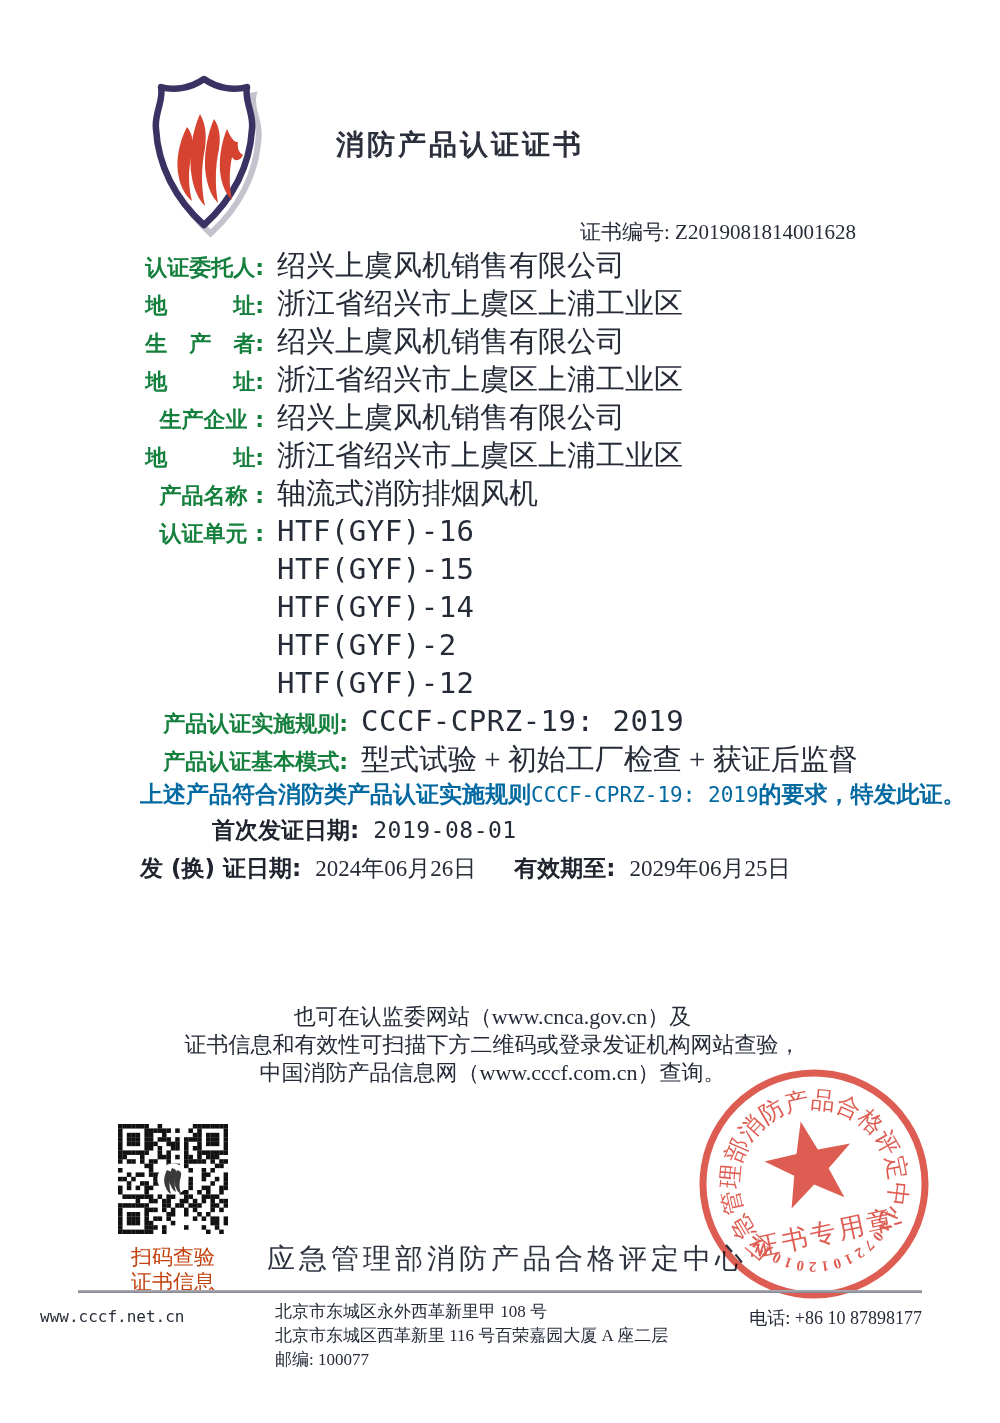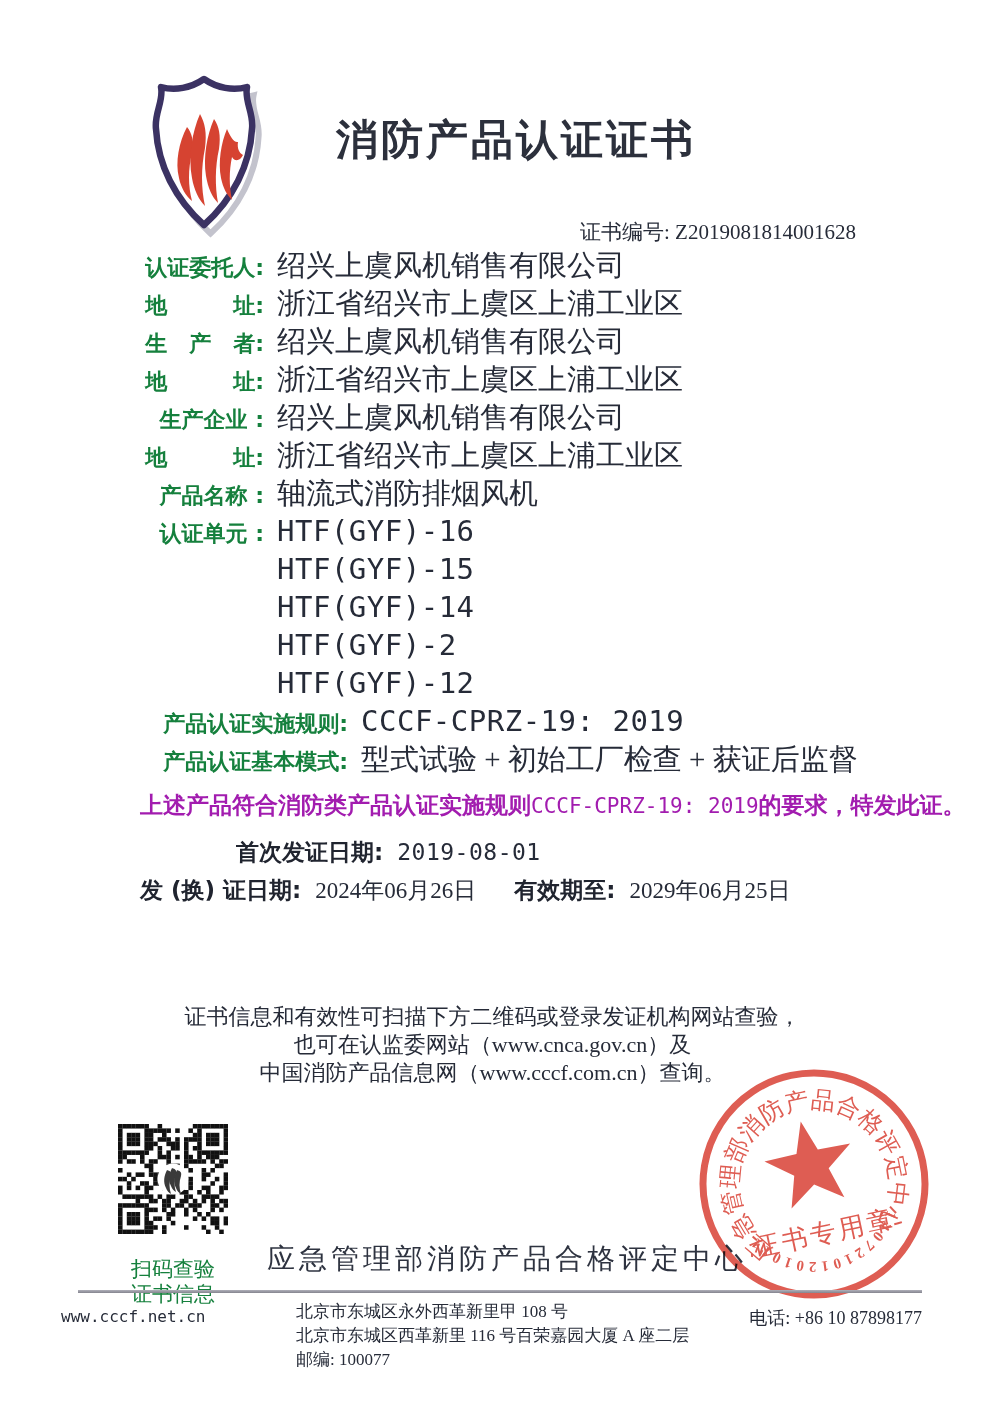--- a/index.html
+++ b/index.html
@@ -3,61 +3,61 @@
 <meta charset="utf-8">
 <style>
   html,body{margin:0;padding:0;background:#ffffff;}
   .page{
     position:relative;width:1000px;height:1423px;background:#ffffff;
     font-family:"Liberation Serif", serif;color:#262b38;overflow:hidden;
   }
   
   .logo{position:absolute;left:141px;top:72px;}
   .page-title{
-    position:absolute;left:336px;top:112px;
+    position:absolute;left:336px;top:126px;
     font-family:"DejaVu Sans", sans-serif;font-weight:700;
-    font-size:42px;letter-spacing:3px;color:#2c303c;white-space:nowrap;
+    font-size:28px;letter-spacing:3px;color:#2c303c;white-space:nowrap;
   }
   .cert-no{position:absolute;left:580px;top:218px;font-size:21px;white-space:nowrap;}
   
   .content{position:absolute;left:140px;top:246px;width:850px;}
   .frow{height:38px;line-height:38px;white-space:nowrap;}
   .frow .lbl{
     display:inline-block;width:124px;text-align:right;white-space:pre;
     font-family:"DejaVu Sans", sans-serif;font-weight:700;font-size:22px;color:#15803d;
   }
   .frow.wide .lbl{width:208px;}
   .frow .val{margin-left:13px;font-size:29px;white-space:pre;}
   .code{font-family:"DejaVu Sans Mono", monospace;font-size:21px;letter-spacing:0.5px;}
   .statement{
     width:850px;font-family:"DejaVu Sans", sans-serif;font-weight:700;
-    font-size:23px;line-height:54px;color:#a21caf;text-align:justify;
+    font-size:23px;line-height:32px;color:#0369a1;text-align:justify;
   }
   .statement .code-inline{font-family:"DejaVu Sans Mono", monospace;font-weight:400;font-size:21px;}
   .drow{height:38px;line-height:38px;white-space:nowrap;}
   .drow .dlbl{font-family:"DejaVu Sans", sans-serif;font-weight:700;font-size:23px;color:#20242f;}
   .drow .dval{margin-left:10px;font-size:23px;}
-  .drow.first{margin-left:96px;}
+  .drow.first{margin-left:72px;}
   .drow .gap{display:inline-block;width:30px;}
   
   .note{position:absolute;left:0;top:1003px;width:985px;text-align:center;font-size:22px;line-height:28px;}
   
   .qr-block{position:absolute;left:116px;top:1124px;width:114px;text-align:center;}
-  .qr-caption{margin-top:19px;font-size:21px;line-height:25px;color:#15803d;}
+  .qr-caption{margin-top:7px;font-size:21px;line-height:25px;color:#c2410c;}
   
   .issuer{position:absolute;left:267px;top:1240px;font-size:28px;letter-spacing:4px;color:#2e3340;white-space:nowrap;}
   
   .stamp{position:absolute;left:694px;top:1064px;width:240px;height:240px;
     transform:rotate(-12deg);mix-blend-mode:multiply;opacity:0.92;}
   #stamp-svg text{font-family:"Liberation Serif", serif;}
   
   .footer-line{position:absolute;left:78px;right:78px;top:1290px;height:3px;
     background:linear-gradient(to bottom,#b0b0ba,#84848e);}
   .footer{position:absolute;left:0;top:1300px;width:1000px;box-sizing:border-box;
-    padding:0 78px 0 61px;display:flex;align-items:flex-start;}
+    padding:0 78px 0 40px;display:flex;align-items:flex-start;}
   .f-url{width:235px;font-family:"DejaVu Sans Mono", monospace;font-size:16px;padding-top:7px;}
   .f-addr{flex:1;text-align:left;font-size:17px;line-height:24px;}
   .f-phone{width:225px;text-align:right;font-size:18px;padding-top:6px;white-space:nowrap;}
 </style>
 </head>
 <body>
 
 <div class="page">
 
   <svg class="logo" width="128" height="168" viewBox="0 0 128 168">
@@ -107,22 +107,22 @@
     <div class="drow">
       <span class="dlbl">发 (换) 证日期:</span>
       <span class="dval">2024年06月26日</span>
       <span class="gap"></span>
       <span class="dlbl">有效期至:</span>
       <span class="dval">2029年06月25日</span>
     </div>
   </div>
 
   <div class="note">
+    <div>也可在认监委网站（www.cnca.gov.cn）及</div>
     <div>证书信息和有效性可扫描下方二维码或登录发证机构网站查验，</div>
-    <div>也可在认监委网站（www.cnca.gov.cn）及</div>
     <div>中国消防产品信息网（www.cccf.com.cn）查询。</div>
   </div>
 
   <div class="qr-block">
     <svg id="qr-svg" width="110" height="110" viewBox="0 0 110 110">
         <rect x="0.00" y="0.00" width="4.55" height="4.55" fill="#111111"></rect>
         <rect x="4.40" y="0.00" width="4.55" height="4.55" fill="#111111"></rect>
         <rect x="8.80" y="0.00" width="4.55" height="4.55" fill="#111111"></rect>
         <rect x="13.20" y="0.00" width="4.55" height="4.55" fill="#111111"></rect>
         <rect x="17.60" y="0.00" width="4.55" height="4.55" fill="#111111"></rect>

